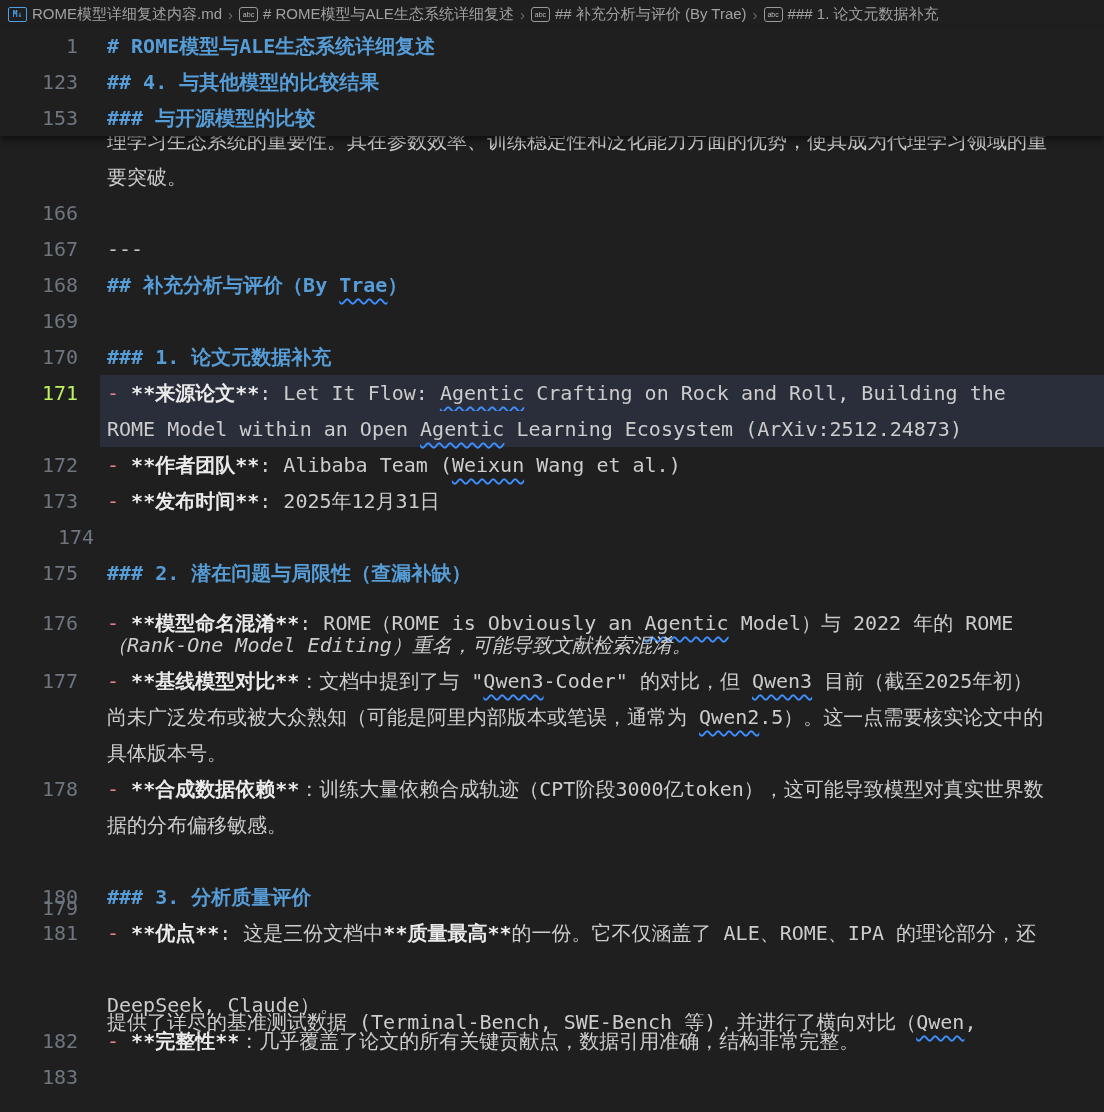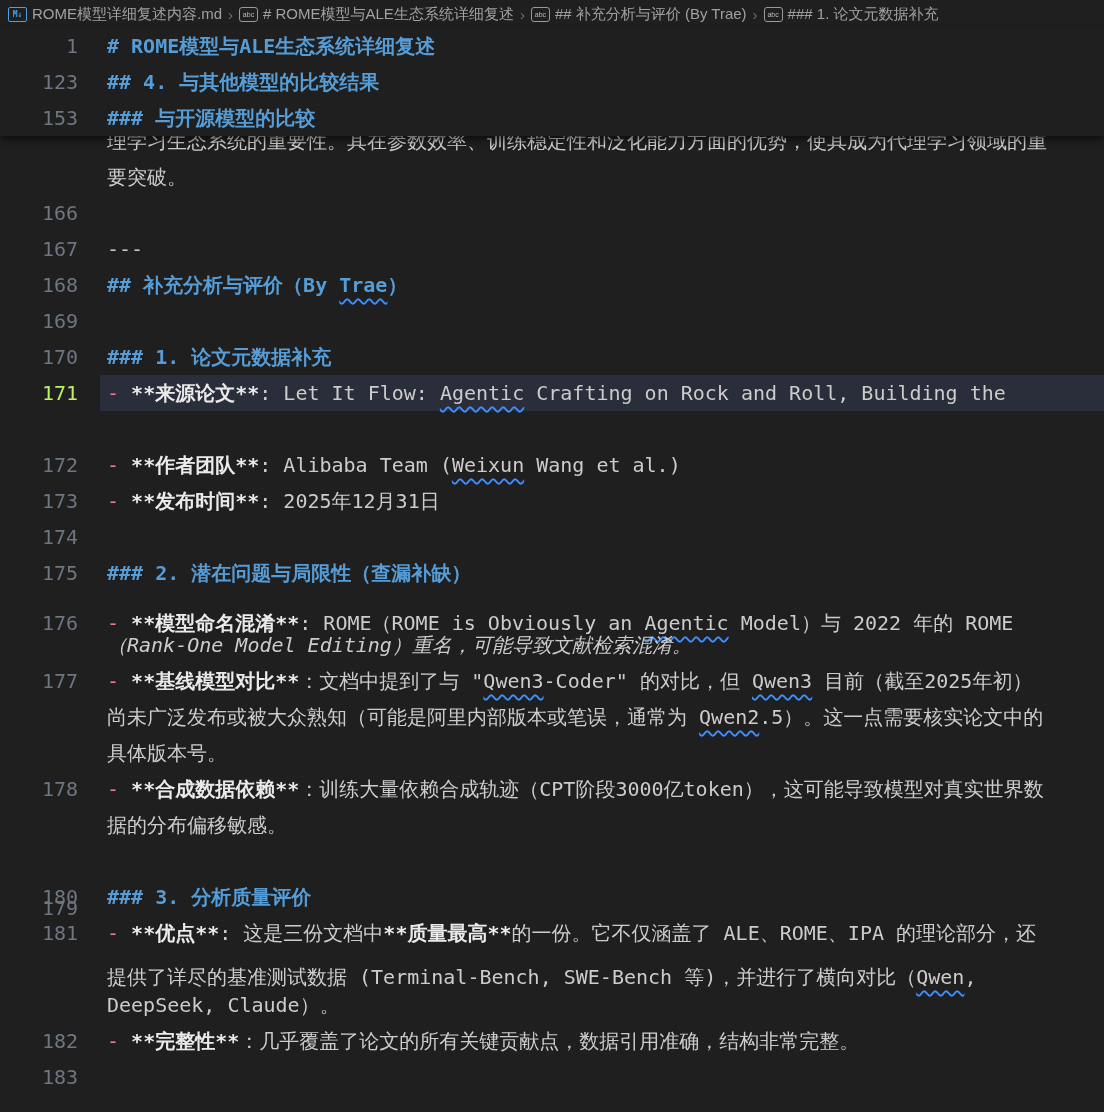--- a/index.html
+++ b/index.html
@@ -88,29 +88,34 @@
       </div>
       <div class="row" style="top: 311px;">
         <div class="gut">170</div>
         <div class="txt"><span class="s-h3">### 1. 论文元数据补充</span></div>
       </div>
       <div class="row hl active" style="top: 347px;">
         <div class="hlbg"></div>
         <div class="gut">171</div>
         <div class="txt"><span class="s-l">- </span><span class="s-b">**来源论文**</span><span class="s-p">: Let It Flow: </span><span class="s-p sq">Agentic</span><span class="s-p"> Crafting on Rock and Roll, Building the</span></div>
       </div>
+      <div class="row hl" style="top: 383px;">
+        <div class="hlbg"></div>
+        <div class="gut"></div>
+        <div class="txt"><span class="s-p">ROME Model within an Open </span><span class="s-p sq">Agentic</span><span class="s-p"> Learning Ecosystem (ArXiv:2512.24873)</span></div>
+      </div>
       <div class="row" style="top: 419px;">
         <div class="gut">172</div>
         <div class="txt"><span class="s-l">- </span><span class="s-b">**作者团队**</span><span class="s-p">: Alibaba Team (</span><span class="s-p sq">Weixun</span><span class="s-p"> Wang et al.)</span></div>
       </div>
       <div class="row" style="top: 455px;">
         <div class="gut">173</div>
         <div class="txt"><span class="s-l">- </span><span class="s-b">**发布时间**</span><span class="s-p">: 2025年12月31日</span></div>
       </div>
-      <div class="row" style="top: 491px;">
+      <div class="row" style="top: 491px; margin-left: 16px;">
         <div class="gut">174</div>
         <div class="txt"></div>
       </div>
       <div class="row" style="top: 527px;">
         <div class="gut">175</div>
         <div class="txt"><span class="s-h3">### 2. 潜在问题与局限性（查漏补缺）</span></div>
       </div>
       <div class="row" style="top: 577px; padding-left: 24px;">
         <div class="gut">176</div>
         <div class="txt"><span class="s-l">- </span><span class="s-b">**模型命名混淆**</span><span class="s-p">: ROME（ROME is Obviously an </span><span class="s-p sq">Agentic</span><span class="s-p"> Model）与 2022 年的 ROME</span></div>
@@ -144,21 +149,21 @@
         <div class="txt"></div>
       </div>
       <div class="row" style="top: 851px;">
         <div class="gut">180</div>
         <div class="txt"><span class="s-h3">### 3. 分析质量评价</span></div>
       </div>
       <div class="row" style="top: 887px;">
         <div class="gut">181</div>
         <div class="txt"><span class="s-l">- </span><span class="s-b">**优点**</span><span class="s-p">: 这是三份文档中</span><span class="s-b">**质量最高**</span><span class="s-p">的一份。它不仅涵盖了 ALE、ROME、IPA 的理论部分，还</span></div>
       </div>
-      <div class="row" style="top: 931px;">
+      <div class="row" style="top: 976px;">
         <div class="gut"></div>
         <div class="txt"><span class="s-p">提供了详尽的基准测试数据 (Terminal-Bench, SWE-Bench 等)，并进行了横向对比（</span><span class="s-p sq">Qwen</span><span class="s-p">,</span></div>
       </div>
       <div class="row" style="top: 959px;">
         <div class="gut"></div>
         <div class="txt"><span class="s-p">DeepSeek, Claude）。</span></div>
       </div>
       <div class="row" style="top: 995px;">
         <div class="gut">182</div>
         <div class="txt"><span class="s-l">- </span><span class="s-b">**完整性**</span><span class="s-p">：几乎覆盖了论文的所有关键贡献点，数据引用准确，结构非常完整。</span></div>

